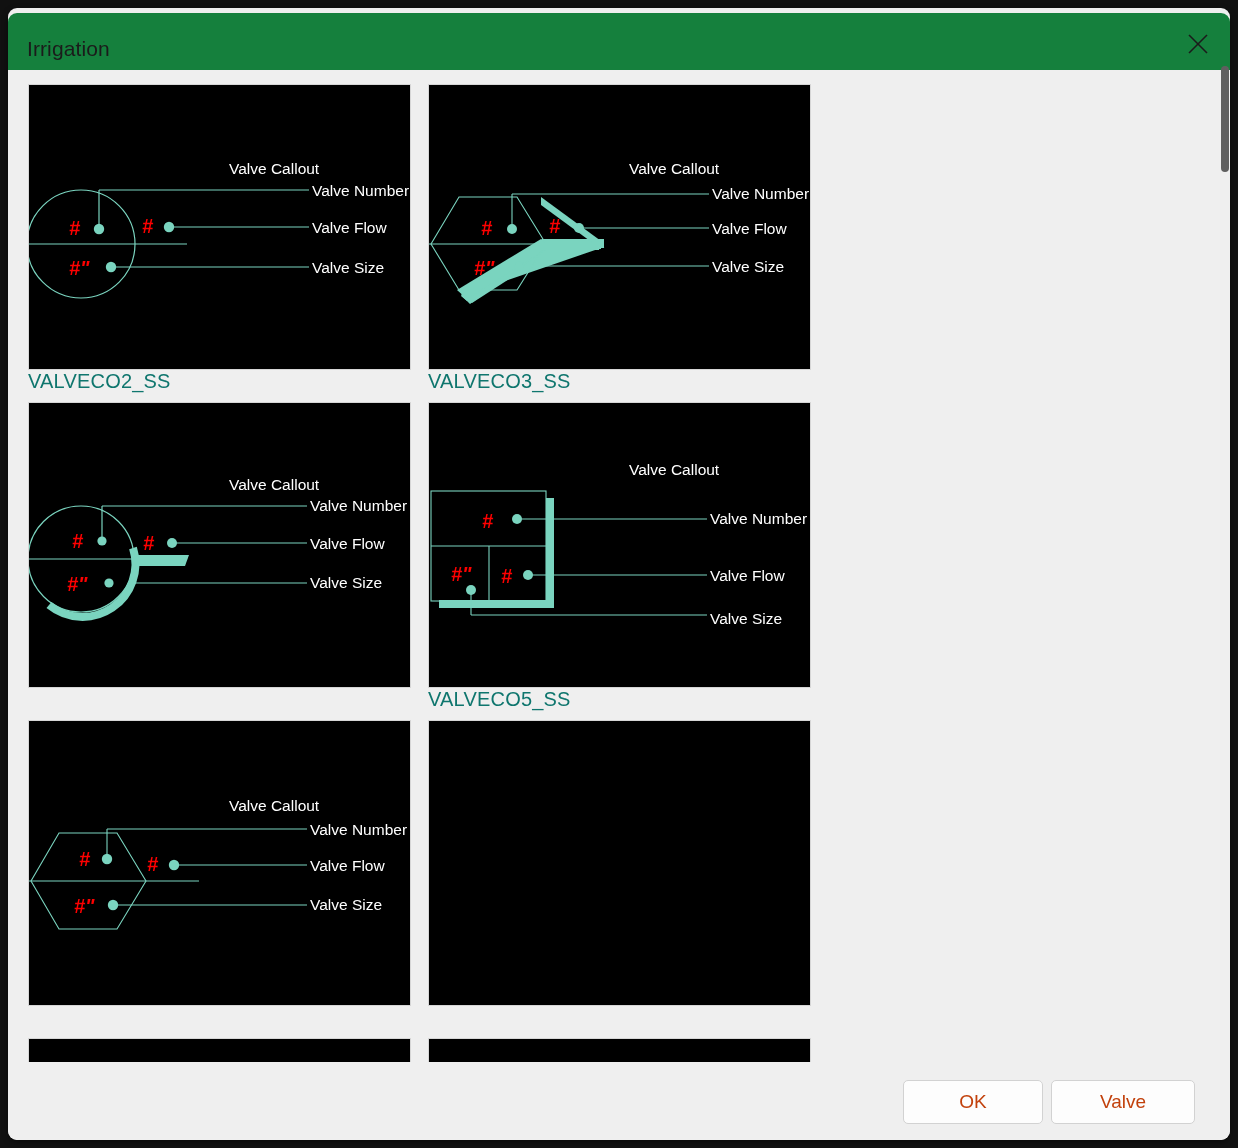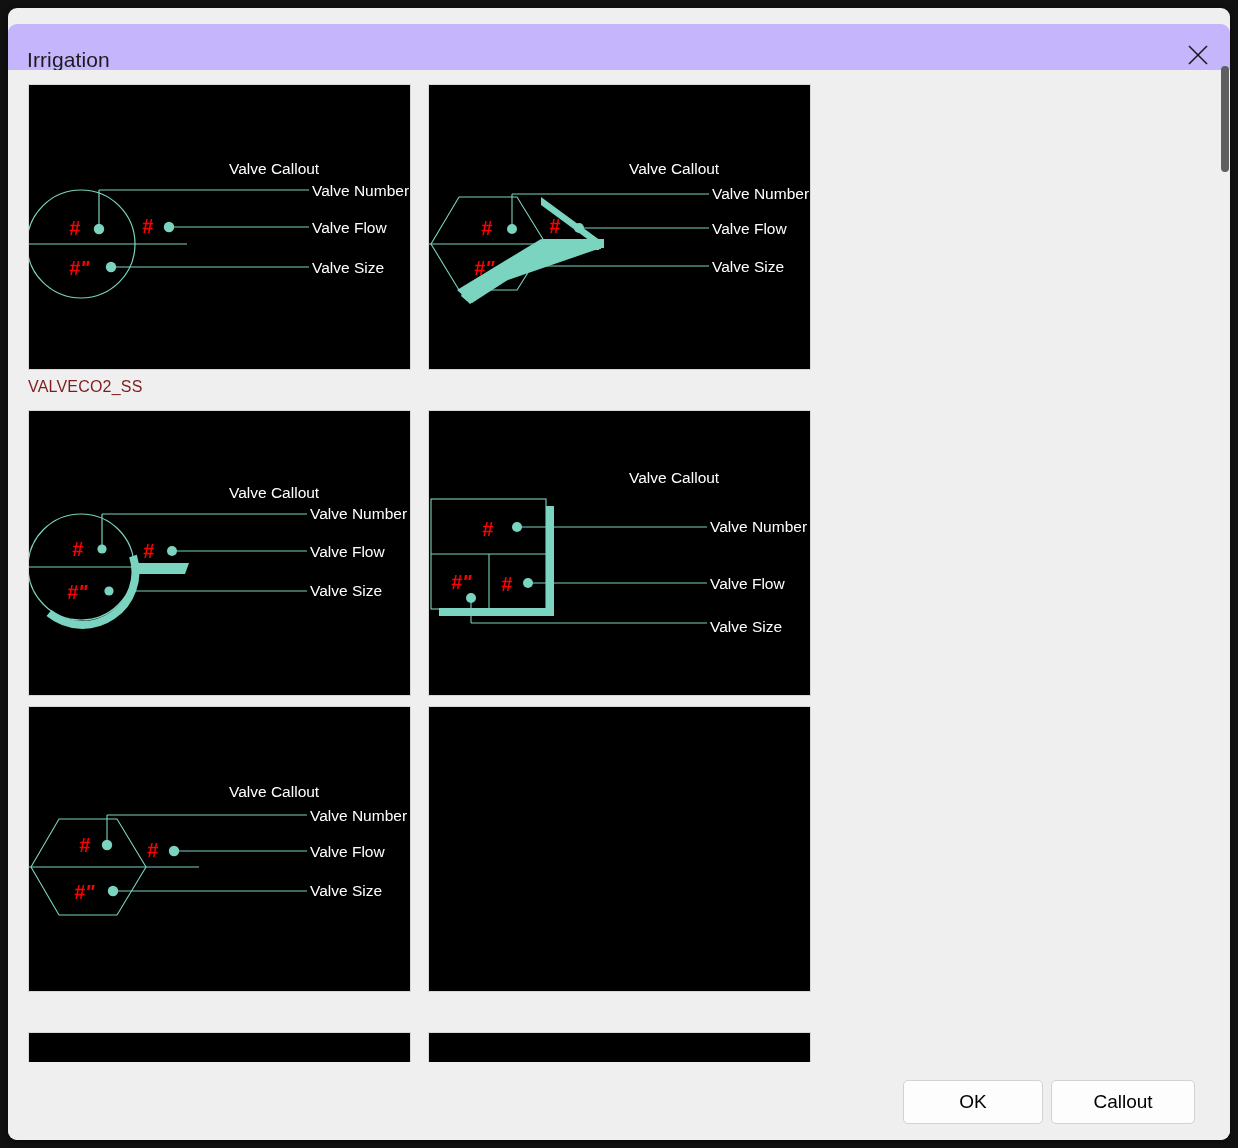--- a/index.html
+++ b/index.html
@@ -21,24 +21,24 @@
     background: #efefef;
     border-radius: 9px;
     box-sizing: border-box;
     overflow: hidden;
     box-shadow: 0 2px 6px rgba(0,0,0,0.45);
   }
 
   
   #titlebar {
     position: absolute;
-    left: 0; top: 16px;
+    left: 0; top: 5px;
     width: 1222px;
     height: 62px;
-    background: #c4b5fd;
+    background: #15803d;
     border-top-left-radius: 9px;
     border-top-right-radius: 9px;
     box-sizing: border-box;
   }
   #title-text {
     position: absolute;
     left: 19px;
     top: 24px;
     font-size: 21px;
     color: #1b1b1b;
@@ -88,23 +88,23 @@
     width: 383px;
     height: 286px;
     background: #000000;
     border: 1px solid #d6d6d6;
     box-sizing: border-box;
     overflow: hidden;
     cursor: pointer;
   }
   .thumb svg { display: block; }
   .thumb-label {
-    margin-top: 8px;
-    font-size: 16px;
-    color: #7f1d1d;
+    margin-top: 0;
+    font-size: 20px;
+    color: #0f766e;
     letter-spacing: 0.2px;
     height: 22px;
     white-space: nowrap;
   }
 
   
   #scroll-track {
     position: absolute;
     right: 0px;
     top: 0px;
@@ -136,21 +136,21 @@
   }
   .btn {
     position: absolute;
     top: 18px;
     height: 44px;
     background: #fdfdfd;
     border: 1px solid #d2d2d2;
     border-radius: 5px;
     font-family: "Liberation Sans", sans-serif;
     font-size: 19px;
-    color: #000000;
+    color: #c2410c;
     cursor: pointer;
     padding: 0;
   }
   #ok-button { right: 187px; width: 140px; }
   #cancel-button { right: 35px; width: 144px; }
 </style>
 </head>
 <body>
 
 <div id="dialog">
@@ -238,20 +238,21 @@
               <text x="45" y="190">#"</text>
             </g>
             <g fill="#ffffff" font-family="Liberation Sans, sans-serif" font-size="15.5">
               <text x="200" y="89">Valve Callout</text>
               <text x="283" y="114">Valve Number</text>
               <text x="283" y="149">Valve Flow</text>
               <text x="283" y="187">Valve Size</text>
             </g>
           </svg>
         </div>
+        <div class="thumb-label">VALVECO3_SS</div>
       </div>
 
       <div class="cell">
         <div class="thumb">
           <svg width="381" height="284" viewBox="0 0 381 284">
             <path d="M 104 145 A 53 53 0 0 1 20 202" stroke="#7ad4bf" stroke-width="8" fill="none" stroke-linecap="butt"></path>
             <polygon points="104,152 160,152 156,163 104,163" fill="#7ad4bf"></polygon>
             <g stroke="#7ad4bf" fill="none" stroke-width="1.2">
               <circle cx="52" cy="156" r="53"></circle>
               <line x1="-6" y1="156" x2="106" y2="156"></line>
@@ -304,20 +305,21 @@
               <text x="22" y="178">#"</text>
             </g>
             <g fill="#ffffff" font-family="Liberation Sans, sans-serif" font-size="15.5">
               <text x="200" y="72">Valve Callout</text>
               <text x="281" y="121">Valve Number</text>
               <text x="281" y="178">Valve Flow</text>
               <text x="281" y="221">Valve Size</text>
             </g>
           </svg>
         </div>
+        <div class="thumb-label">VALVECO5_SS</div>
       </div>
 
       <div class="cell">
         <div class="thumb">
           <svg width="381" height="284" viewBox="0 0 381 284">
             <g stroke="#7ad4bf" fill="none" stroke-width="1.1">
               <polygon points="30,112 88,112 117,160 88,208 30,208 2,160"></polygon>
               <line x1="-4" y1="160" x2="170" y2="160"></line>
               <line x1="78" y1="138" x2="78" y2="108"></line>
               <line x1="78" y1="108" x2="278" y2="108"></line>
@@ -361,16 +363,16 @@
 
     </div>
 
     <div id="scroll-track">
       <div id="scroll-thumb"></div>
     </div>
   </div>
 
   <div id="footer">
     <button class="btn" id="ok-button">OK</button>
-    <button class="btn" id="cancel-button">Callout</button>
+    <button class="btn" id="cancel-button">Valve</button>
   </div>
 
 </div>
 
 </body></html>

